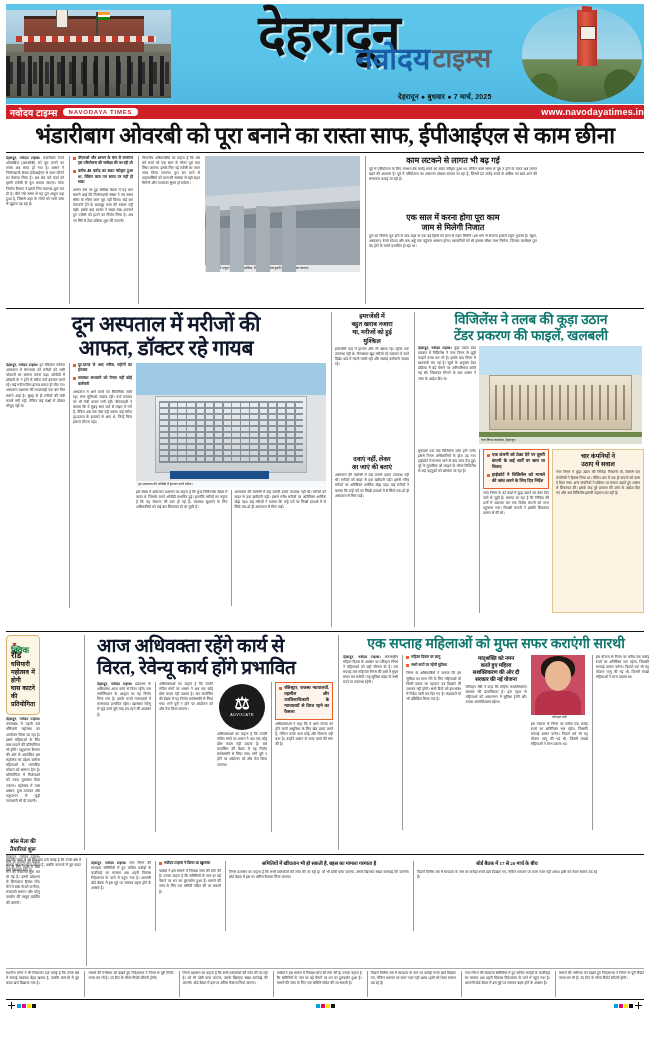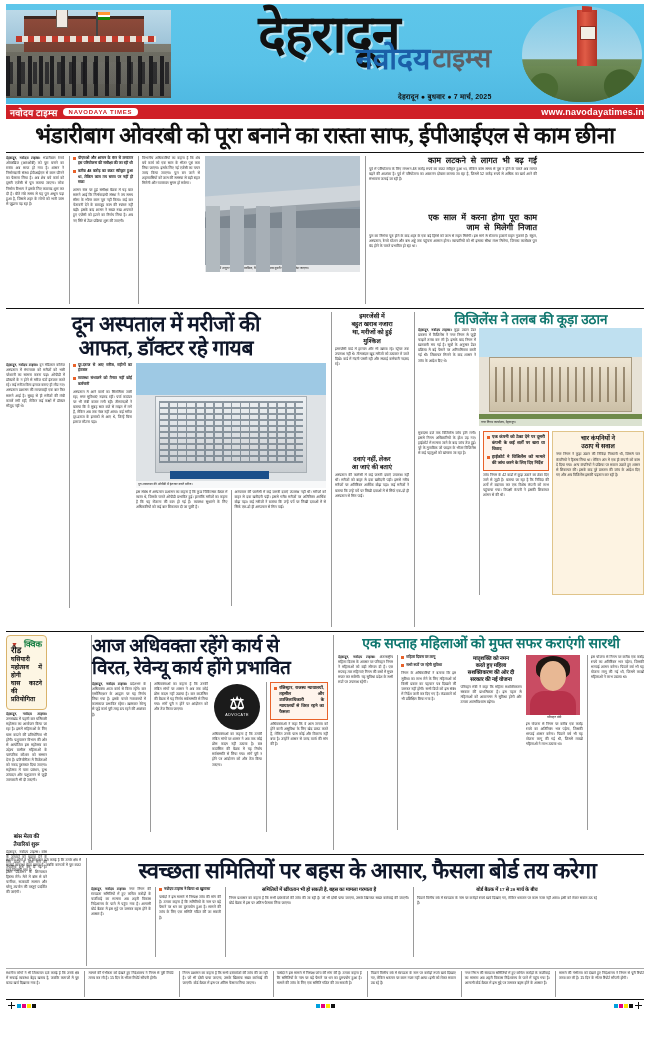--- a/index.html
+++ b/index.html
@@ -80,21 +80,21 @@
   .quick{border:1px solid #d9b36b;border-radius:4px;background:#fdf6e4;padding:6px 4px;}
   .quick .qh{font-family:"Liberation Serif",serif;font-weight:bold;font-size:8.5px;color:#111;}
   .quick .qh .q1{color:#127c3f;}
   .quick .qh .tri{color:#c0392b;font-size:7px;}
   .quick .qtxt{font-family:"Liberation Serif",serif;font-weight:bold;font-size:6.2px;line-height:8px;color:#111;margin-top:2px;}
 
   
   .h2{font-family:"Liberation Serif",serif;font-weight:bold;font-size:21px;line-height:24px;color:#0f172a;letter-spacing:-.3px;}
   .h2.c{text-align:center;}
   .h3{font-family:"Liberation Serif",serif;font-weight:bold;font-size:13.5px;line-height:16px;color:#0f766e;text-align:center;}
-  .h4{font-family:Liberation Mono, monospace;font-weight:bold;font-size:8px;line-height:10px;color:#111;text-align:right;}
+  .h4{font-family:Liberation Sans, sans-serif;font-weight:bold;font-size:8px;line-height:10px;color:#111;text-align:center;}
   .h5{font-family:"Liberation Serif",serif;font-weight:bold;font-size:6.4px;line-height:8.2px;color:#111;text-align:center;}
 
   
   .adv-logo{width:46px;height:46px;border-radius:50%;background:#1b1b1b;color:#fff;display:flex;flex-direction:column;align-items:center;justify-content:center;margin:2px auto;}
   .adv-logo .sym{font-size:17px;line-height:17px;font-family:"Liberation Serif",serif;font-weight:bold;}
   .adv-logo .lbl{font-size:3.6px;letter-spacing:.5px;margin-top:1px;}
 
   
   .portrait{width:54px;height:60px;background:linear-gradient(180deg,#c94c63 0 100%);position:relative;overflow:hidden;}
   .portrait .face{position:absolute;left:14px;top:6px;width:26px;height:30px;border-radius:50%;background:#e8b894;}
@@ -249,20 +249,21 @@
       <div class="h5">था, मरीजों को हुई</div>
       <div class="h5">मुश्किल</div>
       <div class="txt" style="height:105px;margin-top:2px;">इमरजेंसी वार्ड में हालात और भी खराब रहे। स्ट्रेचर तक उपलब्ध नहीं थे। तीमारदार खुद मरीजों को उठाकर ले जाते दिखे। वार्ड में गंदगी पसरी रही और सफाई कर्मचारी नदारद रहे।</div>
       <div class="h5" style="margin-top:3px;">दवाएं नहीं, लेकर</div>
       <div class="h5">आ जाएं की बताएं</div>
       <div class="txt" style="height:120px;margin-top:2px;">अस्पताल की फार्मेसी में कई जरूरी दवाएं उपलब्ध नहीं थीं। मरीजों को बाहर से दवा खरीदनी पड़ी। इससे गरीब मरीजों पर अतिरिक्त आर्थिक बोझ पड़ा। कई मरीजों ने बताया कि उन्हें पर्चे पर लिखी दवाओं में से सिर्फ एक-दो ही अस्पताल से मिल पाईं।</div>
     </div>
 
     <div class="col vrule" style="width:228px;padding-left:3px;">
       <div class="h3">विजिलेंस ने तलब की कूड़ा उठान</div>
+      <div class="h3" style="margin-bottom:2px;">टेंडर प्रकरण की फाइलें, खलबली</div>
       <div style="display:flex;gap:3px;">
         <div style="width:58px;">
           <div class="txt" style="height:100px;">
             <span class="byline">देहरादून, नवोदय टाइम्स।</span>
             <span>कूड़ा उठान टेंडर प्रकरण में विजिलेंस ने नगर निगम से जुड़ी फाइलें तलब कर ली हैं। इसके बाद निगम में खलबली मच गई है। सूत्रों के अनुसार टेंडर प्रक्रिया में बड़े पैमाने पर अनियमितता बरती गई थी। शिकायत मिलने के बाद शासन ने जांच के आदेश दिए थे।</span>
           </div>
         </div>
         <div style="width:163px;">
           <div class="photo building2" style="height:98px;width:100%;">
             <div class="b2"></div>
@@ -312,21 +313,21 @@
         <div class="qtxt" style="margin-top:0;">घास काटने की प्रतियोगिता</div>
       </div>
       <div class="txt" style="height:118px;margin-top:2px;">
         <span class="byline">देहरादून, नवोदय टाइम्स।</span>
         <span>उत्तराखंड में पहली बार घसियारी महोत्सव का आयोजन किया जा रहा है। इसमें महिलाओं के लिए घास काटने की प्रतियोगिता भी होगी। पशुपालन विभाग की ओर से आयोजित इस महोत्सव का उद्देश्य ग्रामीण महिलाओं के पारंपरिक कौशल को सम्मान देना है। प्रतियोगिता में विजेताओं को नकद पुरस्कार दिया जाएगा। महोत्सव में चारा प्रबंधन, दुग्ध उत्पादन और पशुपालन से जुड़ी जानकारी भी दी जाएगी।</span>
       </div>
       <div class="h5" style="font-size:5.6px;margin-top:2px;">बांस मेला की तैयारियां शुरू</div>
       <div class="txt" style="height:52px;margin-top:1px;">देहरादून, नवोदय टाइम्स। बांस के उत्पादों को बढ़ावा देने के लिए प्रदेश में बांस मेले की तैयारियां शुरू कर दी गई हैं। इसमें प्रदेशभर के शिल्पकार हिस्सा लेंगे। मेले में बांस से बने फर्नीचर, सजावटी सामान और घरेलू उपयोग की वस्तुएं प्रदर्शित की जाएंगी।</div>
     </div>
 
-    <div class="col vrule" style="width:236px;padding-left:0;margin-left:39px;">
+    <div class="col vrule" style="width:236px;padding-left:12px;margin-left:39px;">
       <div class="h2" style="font-size:19px;line-height:22px;">आज अधिवक्ता रहेंगे कार्य से</div>
       <div class="h2" style="font-size:19px;line-height:22px;margin-bottom:3px;">विरत, रेवेन्यू कार्य होंगे प्रभावित</div>
       <div style="display:flex;gap:4px;">
         <div style="width:56px;">
           <div class="txt" style="height:150px;">
             <span class="byline">देहरादून, नवोदय टाइम्स।</span>
             <span>प्रदेशभर के अधिवक्ता आज कार्य से विरत रहेंगे। बार एसोसिएशन के आह्वान पर यह निर्णय लिया गया है। इसके चलते न्यायालयों में कामकाज प्रभावित रहेगा। खासकर रेवेन्यू से जुड़े कार्य पूरी तरह ठप रहने की आशंका है।</span>
           </div>
         </div>
         <div class="vrule" style="width:56px;padding-left:3px;">
@@ -395,21 +396,20 @@
       </div>
     </div>
   </div>
 
 
   <div style="display:flex;gap:5px;margin-top:3px;">
     <div style="width:76px;">
       <div class="txt" style="height:108px;">स्थानीय लोगों ने भी शिकायत दर्ज कराई है कि उनके क्षेत्र में सफाई व्यवस्था बेहद खराब है, जबकि कागजों में पूरा बजट खर्च दिखाया गया है।</div>
     </div>
     <div class="vrule" style="width:560px;padding-left:4px;">
-      <div class="h2 c" style="font-size:22px;line-height:26px;">स्वच्छता समितियों पर बहस के आसार, फैसला बोर्ड तय करेगा</div>
       <div style="display:flex;gap:4px;margin-top:3px;">
         <div style="width:60px;">
           <div class="txt" style="height:70px;">
             <span class="byline">देहरादून, नवोदय टाइम्स।</span>
             <span>नगर निगम की स्वच्छता समितियों में हुए कथित करोड़ों के फर्जीवाड़े का मामला अब शहरी विकास निदेशालय के पाले में पहुंच गया है। आगामी बोर्ड बैठक में इस मुद्दे पर जमकर बहस होने के आसार हैं।</span>
           </div>
         </div>
         <div class="vrule" style="width:62px;padding-left:3px;">
           <div class="bullets">
             <div class="bi">

